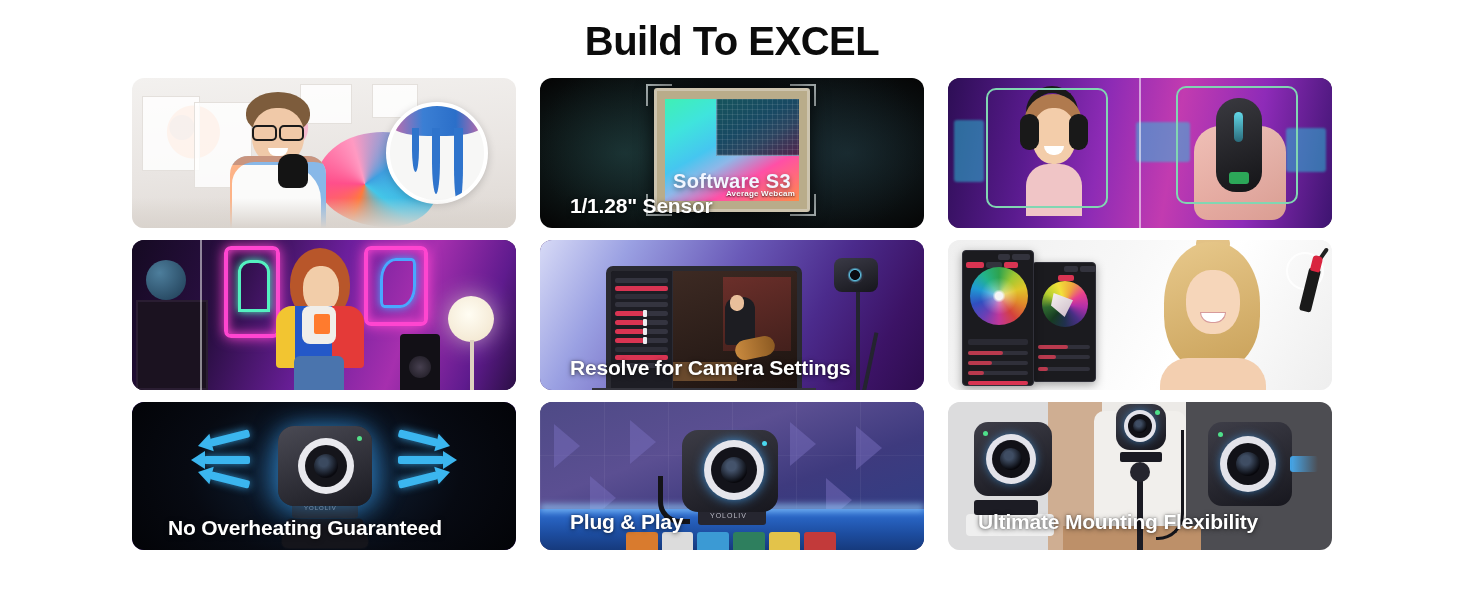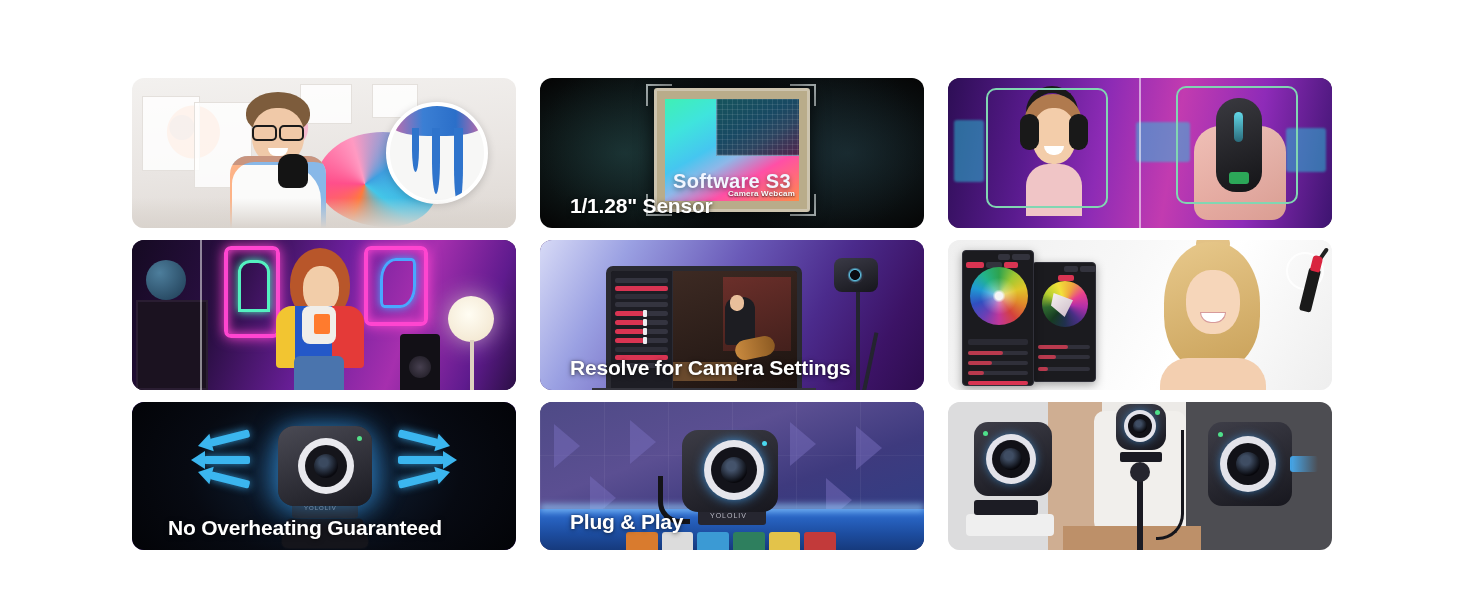--- a/index.html
+++ b/index.html
@@ -334,20 +334,21 @@
   .c9 .camC .ring2 { left:19px; top:21px; width:42px; height:42px; }
   .c9 .camC .lens { left:28px; top:30px; width:24px; height:24px; }
   .c9 .camC .led { left:10px; top:10px; }
   .c9 .mag { position:absolute; right:14px; top:54px; width:28px; height:16px; background:linear-gradient(90deg,rgba(70,180,255,.9),rgba(70,180,255,0)); border-radius:3px; }
 </style>
 </head>
 <body>
 
 <div class="page">
 
+  <div class="page-title">Build To EXCEL</div>
 
   <div class="grid">
 
     <div class="card c1">
       <div class="card-media">
         <div class="wall"></div>
         <div class="frame f1"></div>
           <div class="frame f2"></div>
         <div class="frame f3"></div>
           <div class="frame f4"></div>
@@ -375,21 +376,21 @@
         <div class="lensglow"></div>
         <div class="brackets">
           <span class="b1"></span>
             <span class="b2"></span>
             <span class="b3"></span>
             <span class="b4"></span>
         </div>
         <div class="chip">
           <div class="die">
             <div class="avg"></div>
-            <div class="avg-txt">Camera Webcam</div>
+            <div class="avg-txt">Average Webcam</div>
             <div class="die-txt">Software S3</div>
           </div>
         </div>
       </div>
       <div class="card-label tight">1/1.28" Sensor</div>
     </div>
 
     <div class="card c3">
       <div class="card-media">
         <div class="neon"></div>
@@ -632,16 +633,17 @@
             <div class="led"></div>
         </div>
         <div class="cam camC">
           <div class="ring"></div>
             <div class="ring2"></div>
             <div class="lens"></div>
             <div class="led"></div>
         </div>
         <div class="mag"></div>
       </div>
+      <div class="card-label tight lift">Ultimate Mounting Flexibility</div>
     </div>
 
   </div>
 </div>
 
 </body></html>

